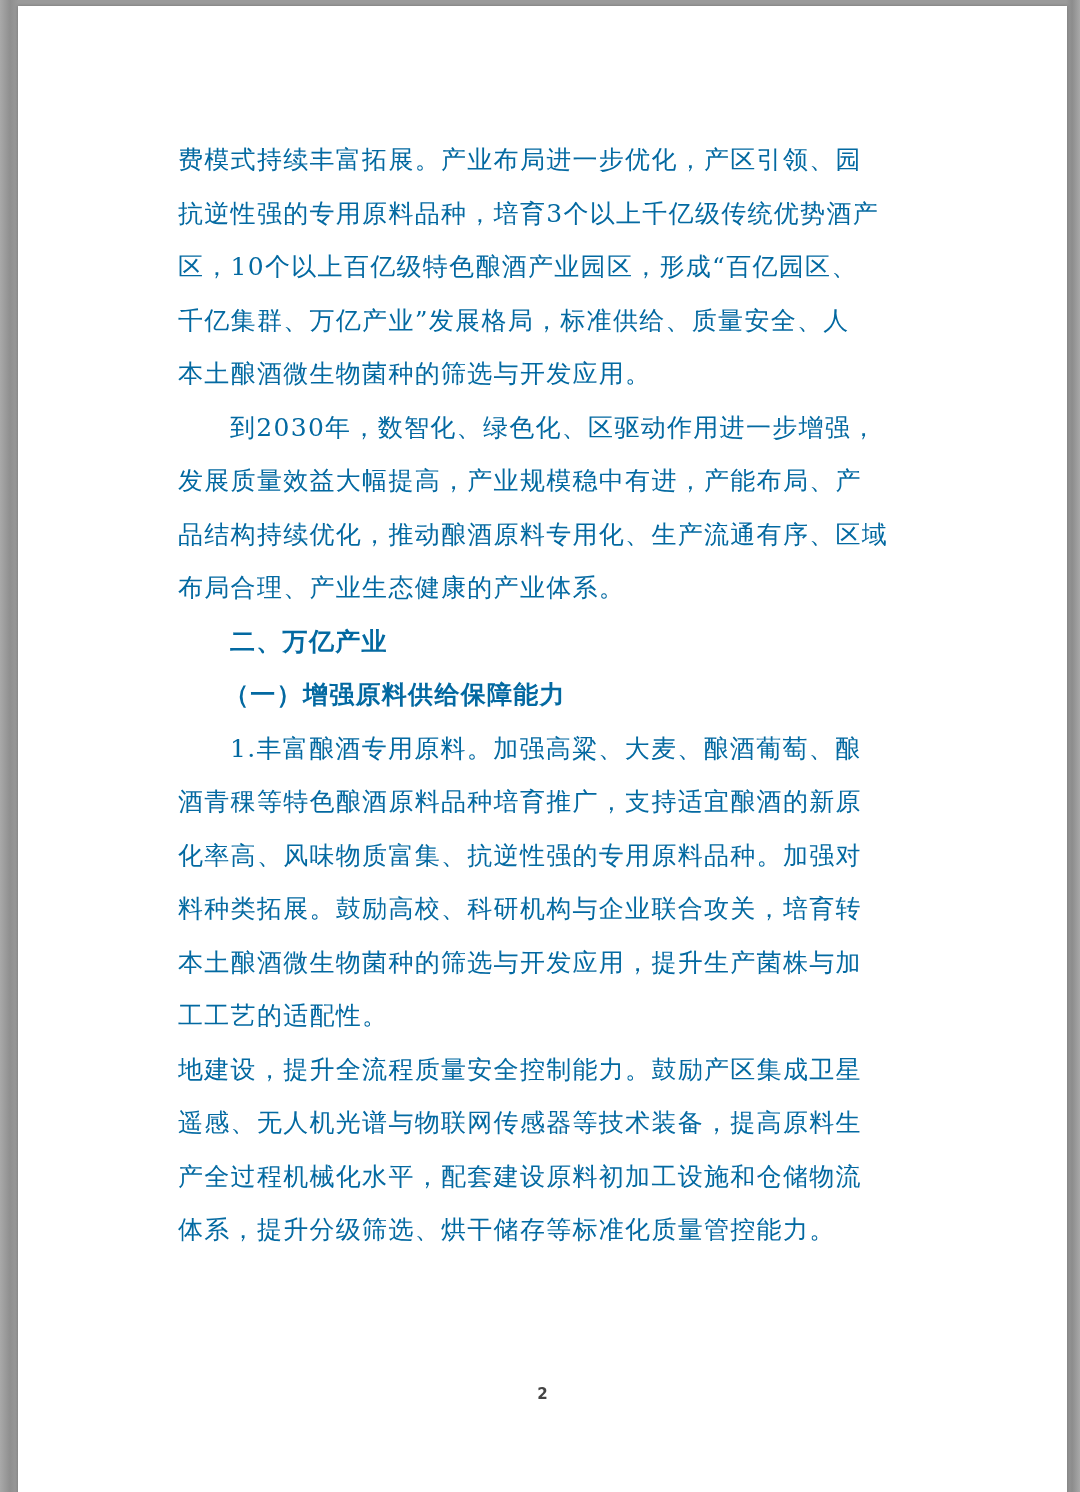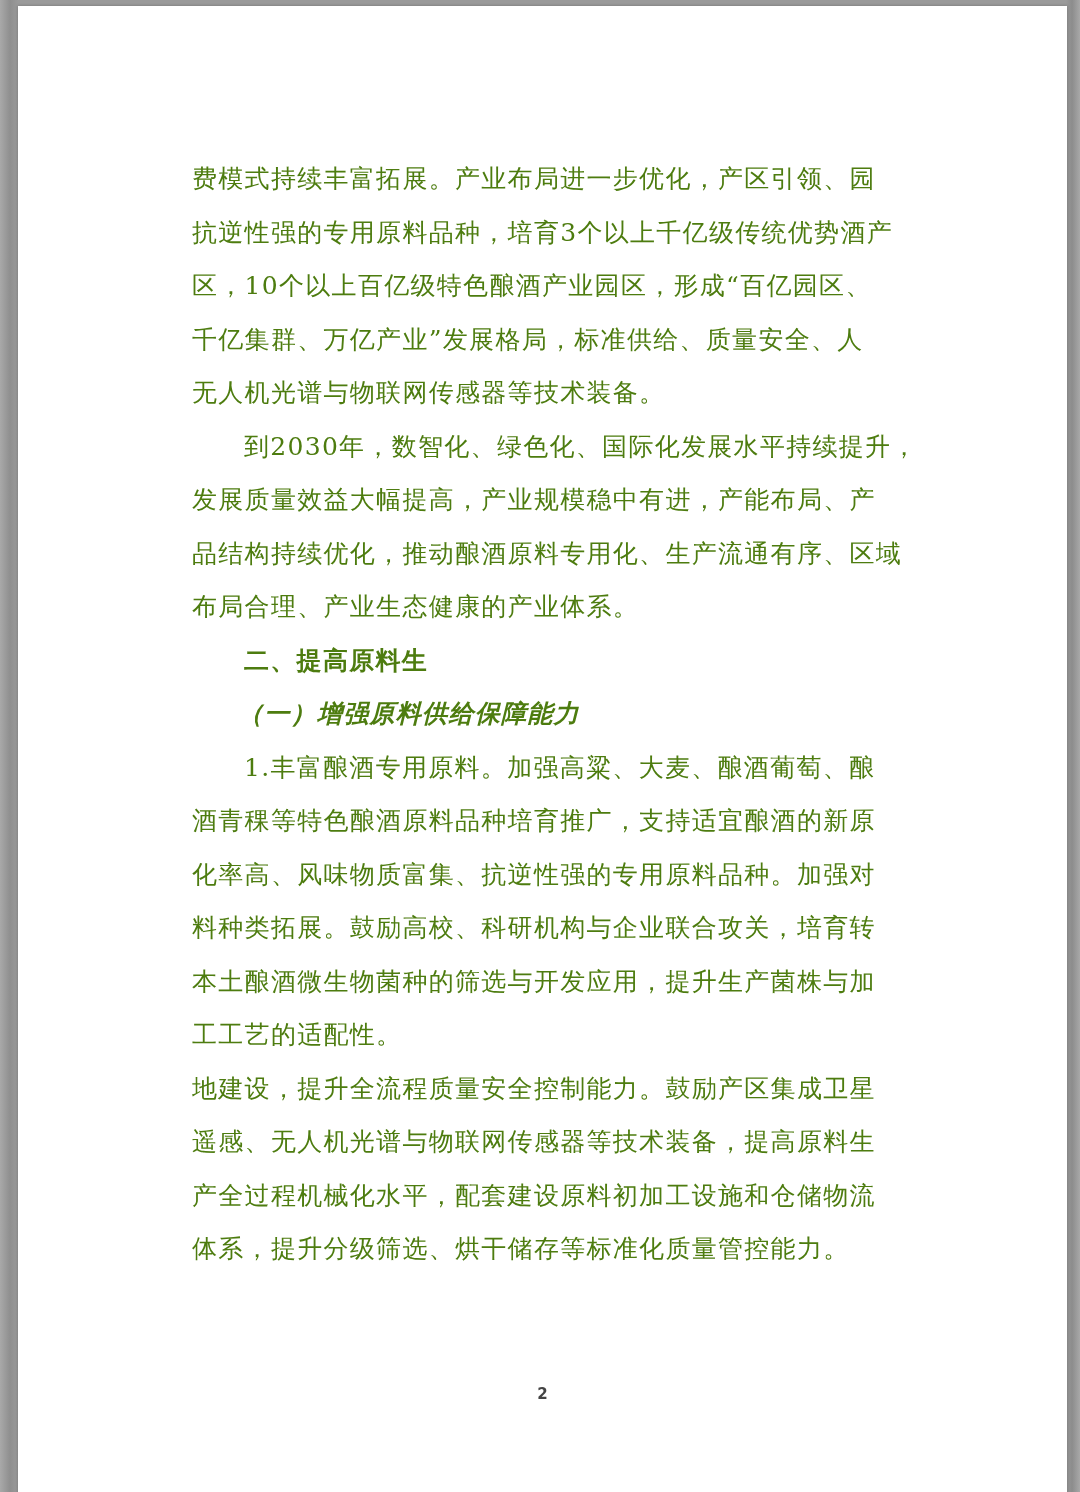--- a/index.html
+++ b/index.html
@@ -8,61 +8,60 @@
     background: linear-gradient(to right, #a9a9a9 0px, #8f8f8f 10px, #9a9a9a 18px, #9a9a9a 1066px, #8c8c8c 1072px, #a8a8a8 1080px);
     position: relative;
     font-family: "DejaVu Serif", "Liberation Serif", serif;
   }
   .page {
     position: absolute; left: 18px; top: 6px; width: 1049px; height: 1500px;
     background: #ffffff;
     box-shadow: 0 0 3px rgba(0,0,0,0.25);
   }
   .content {
-    position: absolute; left: 160px; top: 146px; width: 734px;
-    color: #4d7c0f;
-    margin-left: 14px;
+    position: absolute; left: 160px; top: 127px; width: 734px;
+    color: #0369a1;
   }
   .line {
     height: 53.5px; line-height: 53.5px;
     font-size: 25px; letter-spacing: 1.3px;
     white-space: nowrap;
   }
   .indent { padding-left: 52px; }
   .heading { font-family: "DejaVu Sans", "Liberation Sans", sans-serif; font-weight: bold; font-size: 25px; }
-  .sub { padding-left: 46px; font-style: italic; }
+  .sub { padding-left: 46px; }
   .bold { font-weight: normal; }
   .page-number {
     position: absolute; left: 0; width: 1049px; top: 1379px;
     text-align: center; font-family: "DejaVu Sans", "Liberation Sans", sans-serif;
     font-size: 15px; font-weight: bold; color: #444;
   }
 </style>
 </head>
 <body>
 
 <div class="page">
   <div class="content">
 
     <div>
       <div class="line">费模式持续丰富拓展。产业布局进一步优化，产区引领、园</div>
       <div class="line">抗逆性强的专用原料品种，培育3个以上千亿级传统优势酒产</div>
       <div class="line">区，10个以上百亿级特色酿酒产业园区，形成“百亿园区、</div>
       <div class="line">千亿集群、万亿产业”发展格局，标准供给、质量安全、人</div>
-      <div class="line">无人机光谱与物联网传感器等技术装备。</div>
+      <div class="line">本土酿酒微生物菌种的筛选与开发应用。</div>
     </div>
 
     <div>
-      <div class="line indent">到2030年，数智化、绿色化、国际化发展水平持续提升，</div>
+      <div class="line indent">到2030年，数智化、绿色化、区驱动作用进一步增强，</div>
       <div class="line">发展质量效益大幅提高，产业规模稳中有进，产能布局、产</div>
       <div class="line">品结构持续优化，推动酿酒原料专用化、生产流通有序、区域</div>
       <div class="line">布局合理、产业生态健康的产业体系。</div>
     </div>
 
-    <div class="line indent heading">二、提高原料生</div>
+    <div class="line indent heading">二、万亿产业</div>
     <div class="line sub heading">（一）增强原料供给保障能力</div>
 
     <div>
       <div class="line indent"><span class="bold">1.丰富酿酒专用原料。</span><span>加强高粱、大麦、酿酒葡萄、酿</span></div>
       <div class="line">酒青稞等特色酿酒原料品种培育推广，支持适宜酿酒的新原</div>
       <div class="line">化率高、风味物质富集、抗逆性强的专用原料品种。加强对</div>
       <div class="line">料种类拓展。鼓励高校、科研机构与企业联合攻关，培育转</div>
       <div class="line">本土酿酒微生物菌种的筛选与开发应用，提升生产菌株与加</div>
       <div class="line">工工艺的适配性。</div>
     </div>

